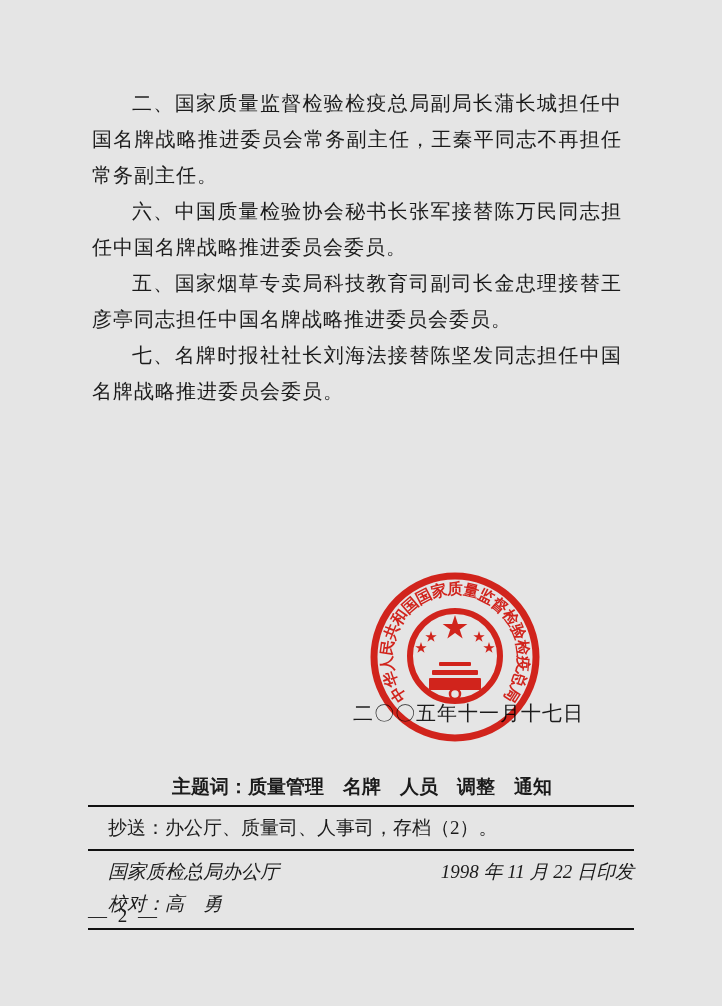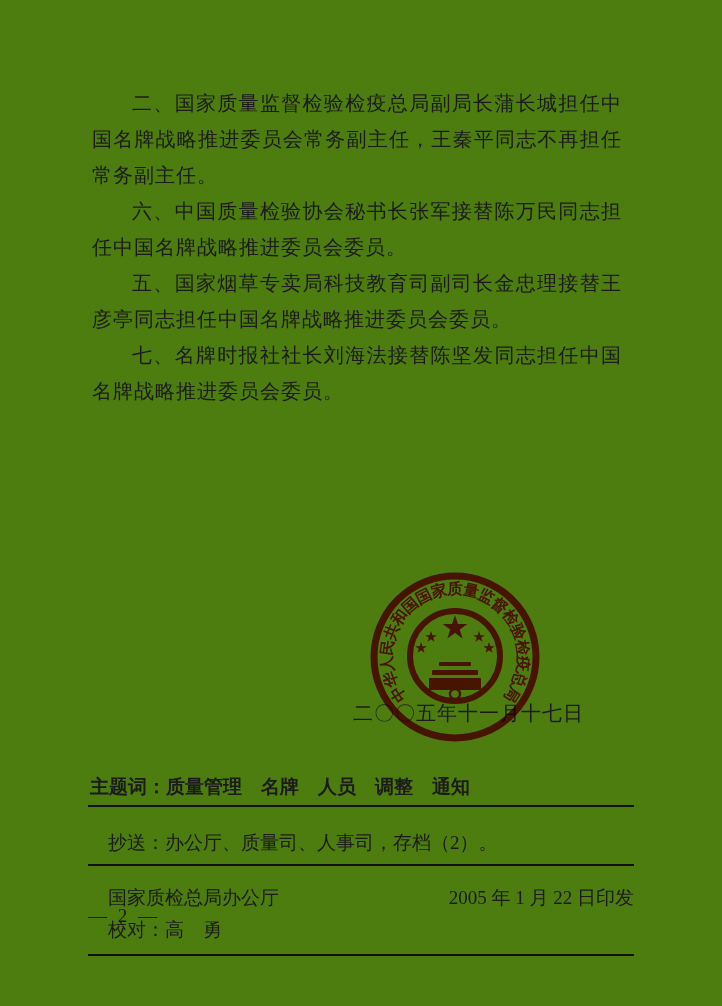--- a/index.html
+++ b/index.html
@@ -6,21 +6,21 @@
   html,body { width:722px; height:1006px; }
   body {
     background:#fdfdfc;
     font-family:"Liberation Serif", serif;
     color:#1b1b1b;
     position:relative;
     overflow:hidden;
   }
   .page {
     position:absolute; inset:0;
-    background:#4d7c0f;
+    background:#e5e5e5;
   }
   
   .doc-body {
     position:absolute;
     left:92px; top:85px; width:530px;
     font-size:20px;
     line-height:36px;
     text-align:justify;
     letter-spacing:1px;
   }
@@ -60,29 +60,31 @@
     font-size:19px;
     z-index:3;
   }
   .subject-row {
     font-family:"Liberation Sans", sans-serif;
     font-weight:bold;
     font-size:19px;
     padding:2px 0 5px 2px;
     border-bottom:2.5px solid #111;
     white-space:pre;
+    text-align:center;
   }
   .cc-row {
-    padding:23px 0 8px 20px;
+    padding:8px 0 8px 20px;
     border-bottom:2.5px solid #111;
     white-space:pre;
   }
   .issue-rows {
     border-bottom:2.5px solid #111;
-    padding:16px 0 8px 0;
+    padding:5px 0 8px 0;
+    font-style:italic;
   }
   .issue-line {
     display:flex;
     justify-content:space-between;
     padding:3px 0 3px 20px;
     white-space:pre;
   }
   .issue-line .right { text-align:right; }
   
   .page-number {
@@ -146,21 +148,21 @@
       </g>
     </g>
   </svg>
 
   <div class="footer-block">
     <div class="subject-row">主题词：质量管理　名牌　人员　调整　通知</div>
     <div class="cc-row">抄送：办公厅、质量司、人事司，存档（2）。</div>
     <div class="issue-rows">
       <div class="issue-line">
         <span class="left">国家质检总局办公厅</span>
-        <span class="right">2005 年 1 月 22 日印发</span>
+        <span class="right">1998 年 11 月 22 日印发</span>
       </div>
       <div class="issue-line">
         <span class="right">校对：高　勇</span>
       </div>
     </div>
   </div>
 
   <div class="page-number">— 2 —</div>
 
 </div>

